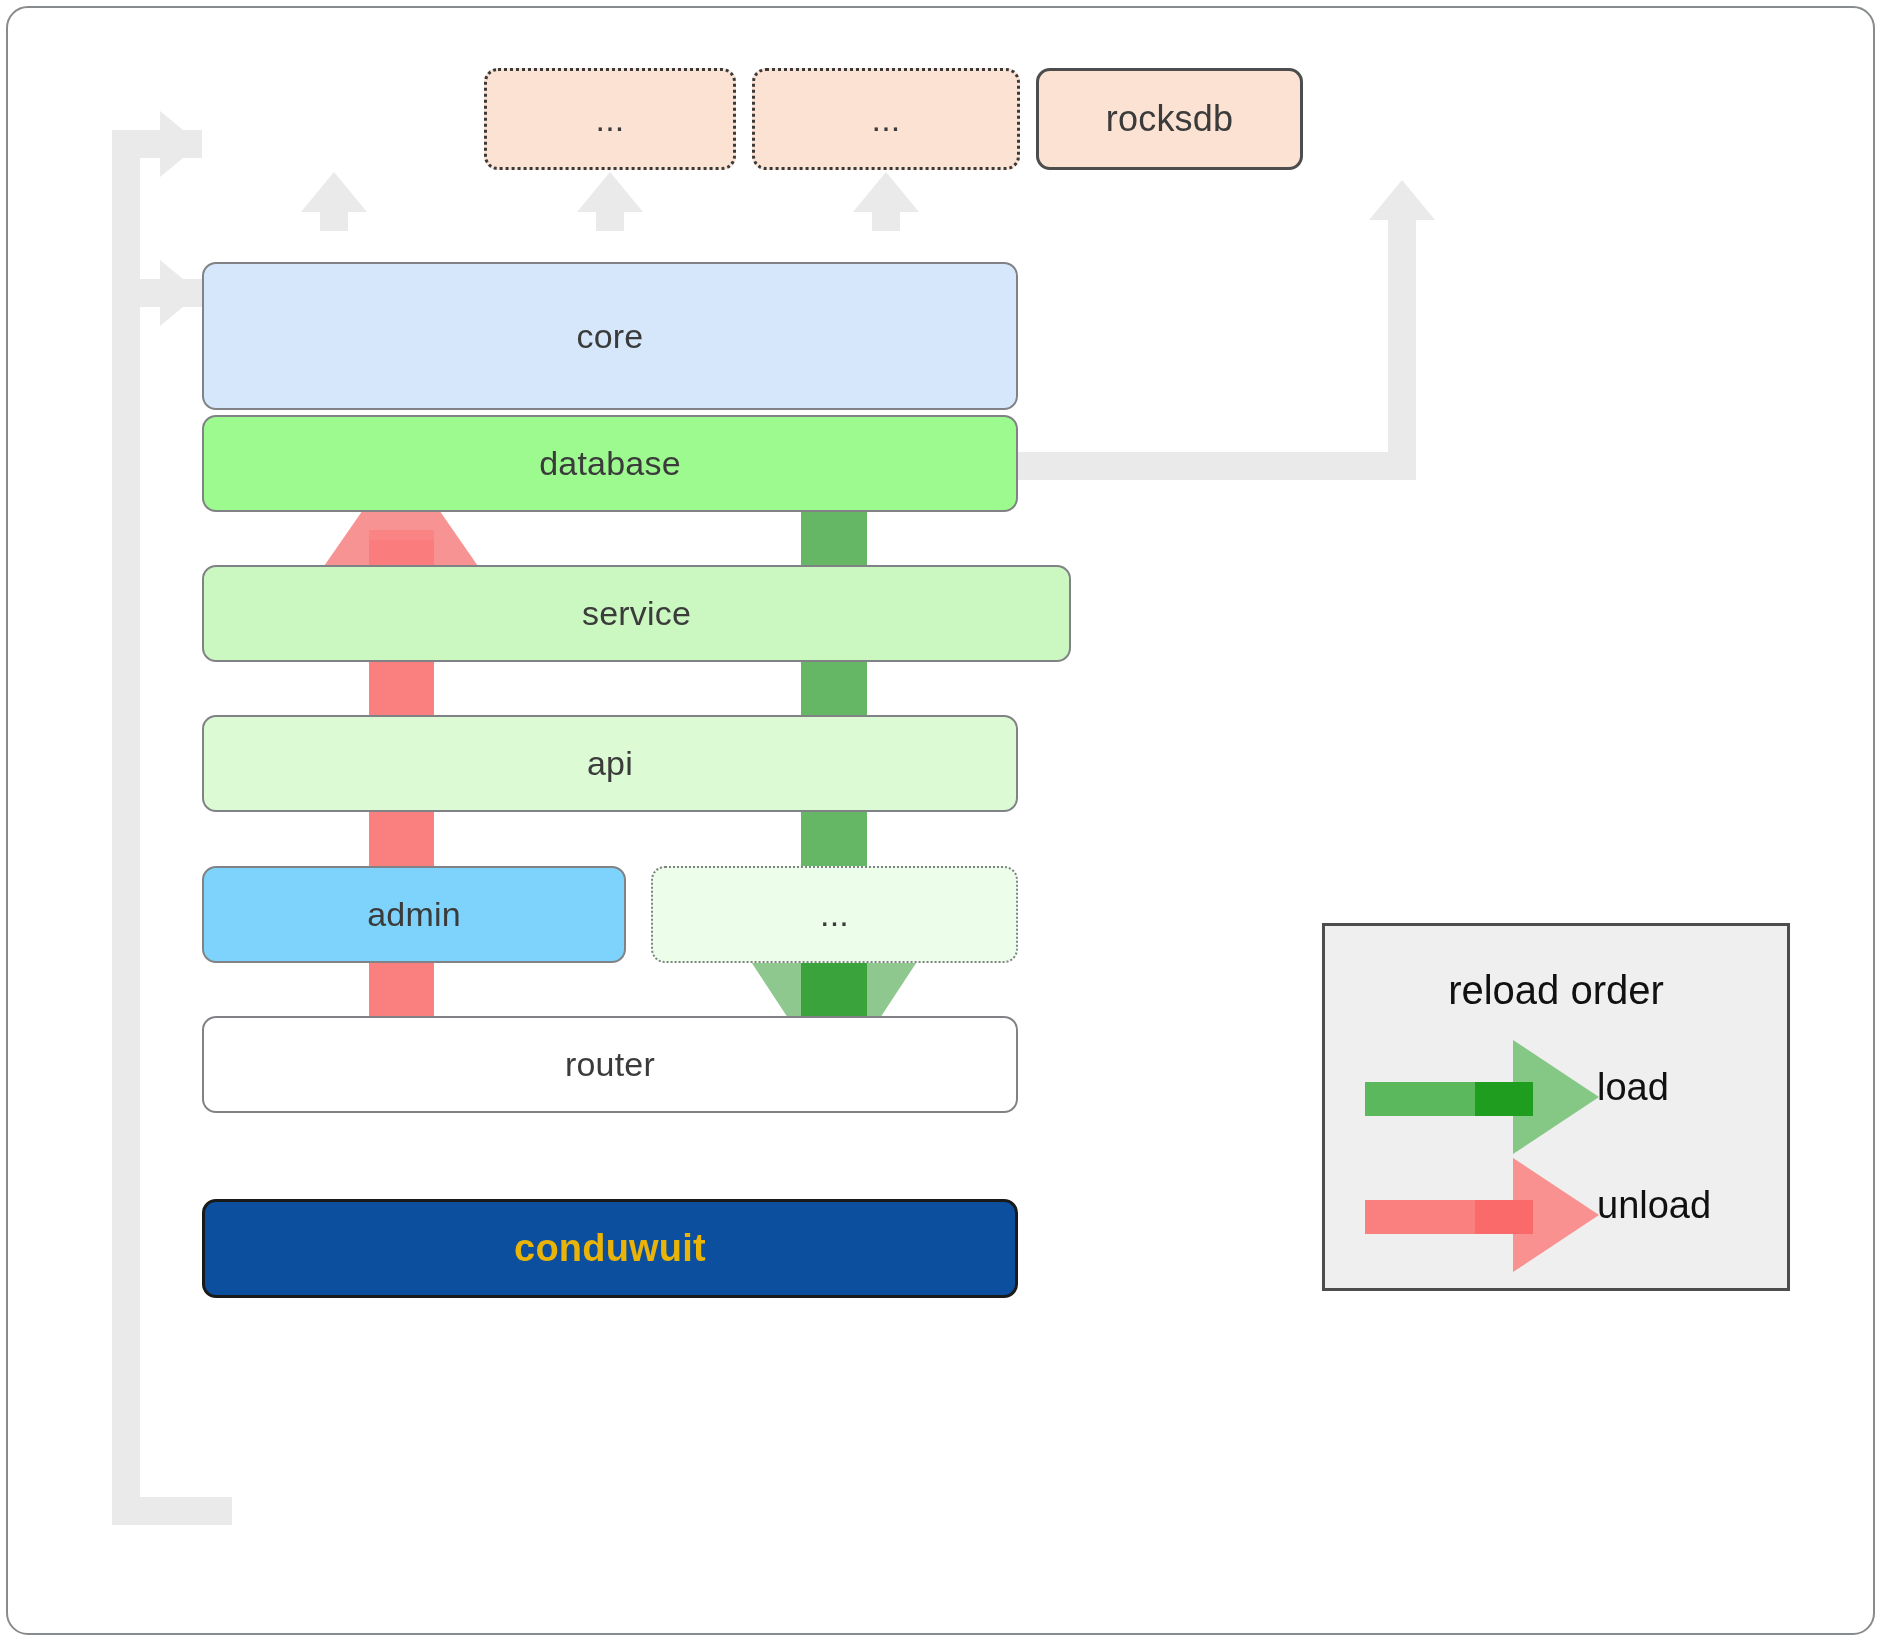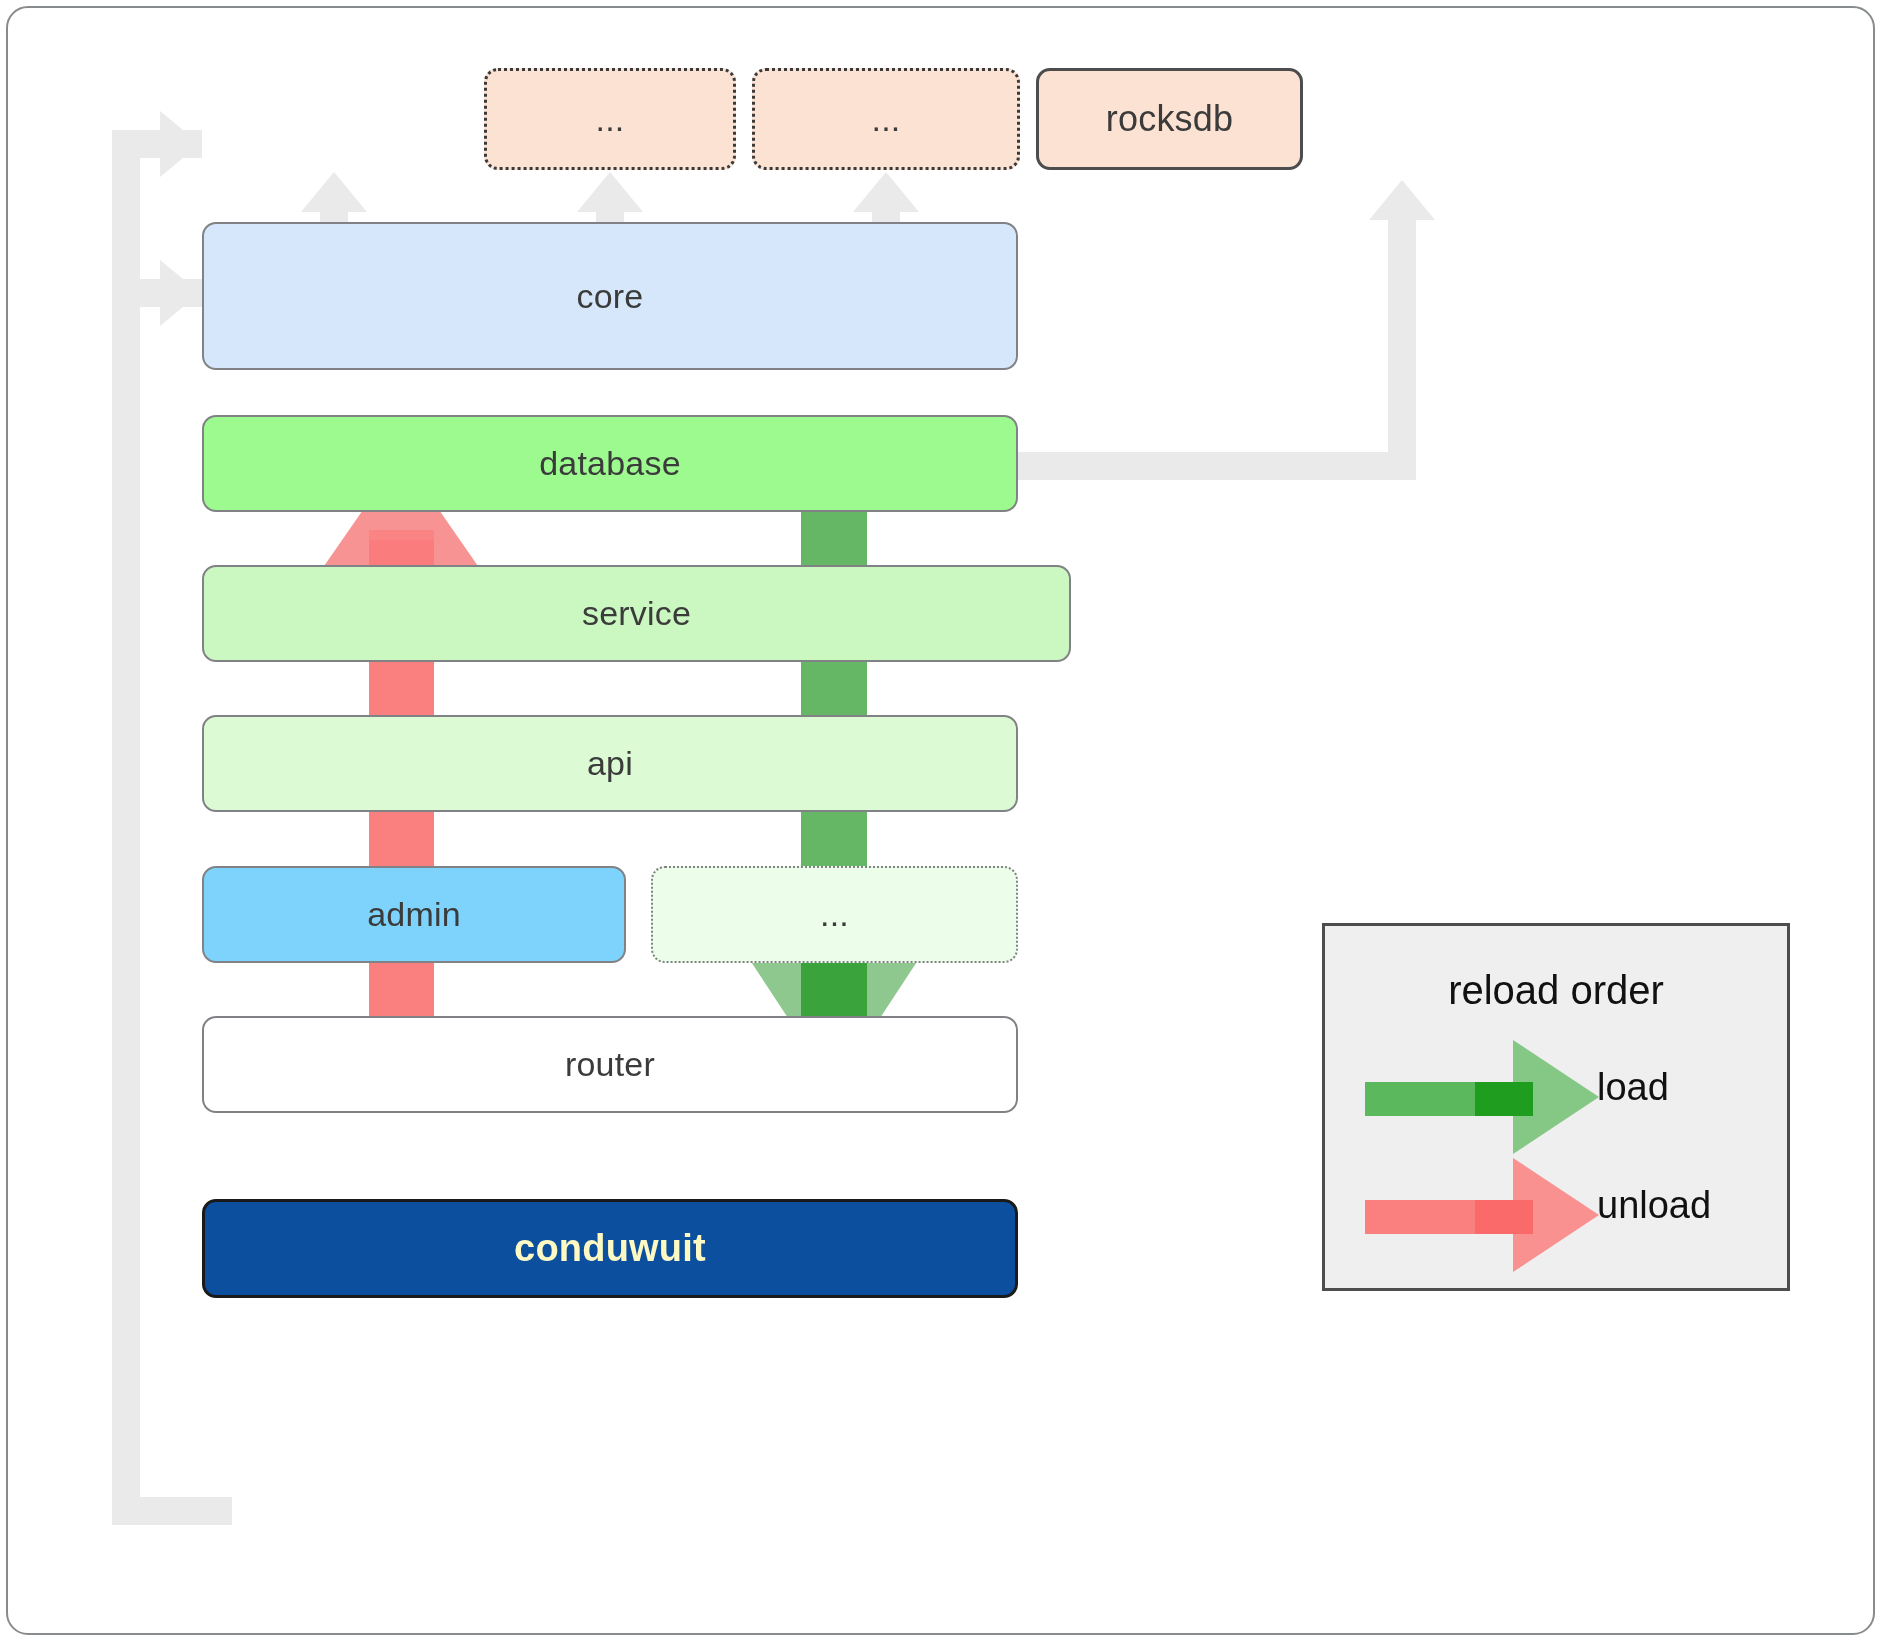--- a/index.html
+++ b/index.html
@@ -39,31 +39,32 @@
     border:3px solid #4d4d4d;
     font-size:36px;
   }
   .node.dep-dotted{
     background:#fce2d2;
     border:3px dotted #3a3a3a;
   }
   .node.core{
     background:#d6e7fb;
     border:2px solid #808285;
+    margin-top:40px;
   }
   .node.lyr{
     border:2px solid #808285;
   }
   .node.lyr-dotted{
     border:2px dotted #808285;
   }
   .node.root{
     background:#0b4f9e;
     border:3px solid #1a1a1a;
-    color:#fef9c3;
+    color:#eab308;
     font-size:38px;
     font-weight:700;
   }
   .node .lbl{pointer-events:none;}
 
   
   .gray{position:absolute;background:#eaeaea;z-index:1;}
   .gray-arrow{position:absolute;width:0;height:0;z-index:1;}
   .ga-right{
     border-top:33px solid transparent;

